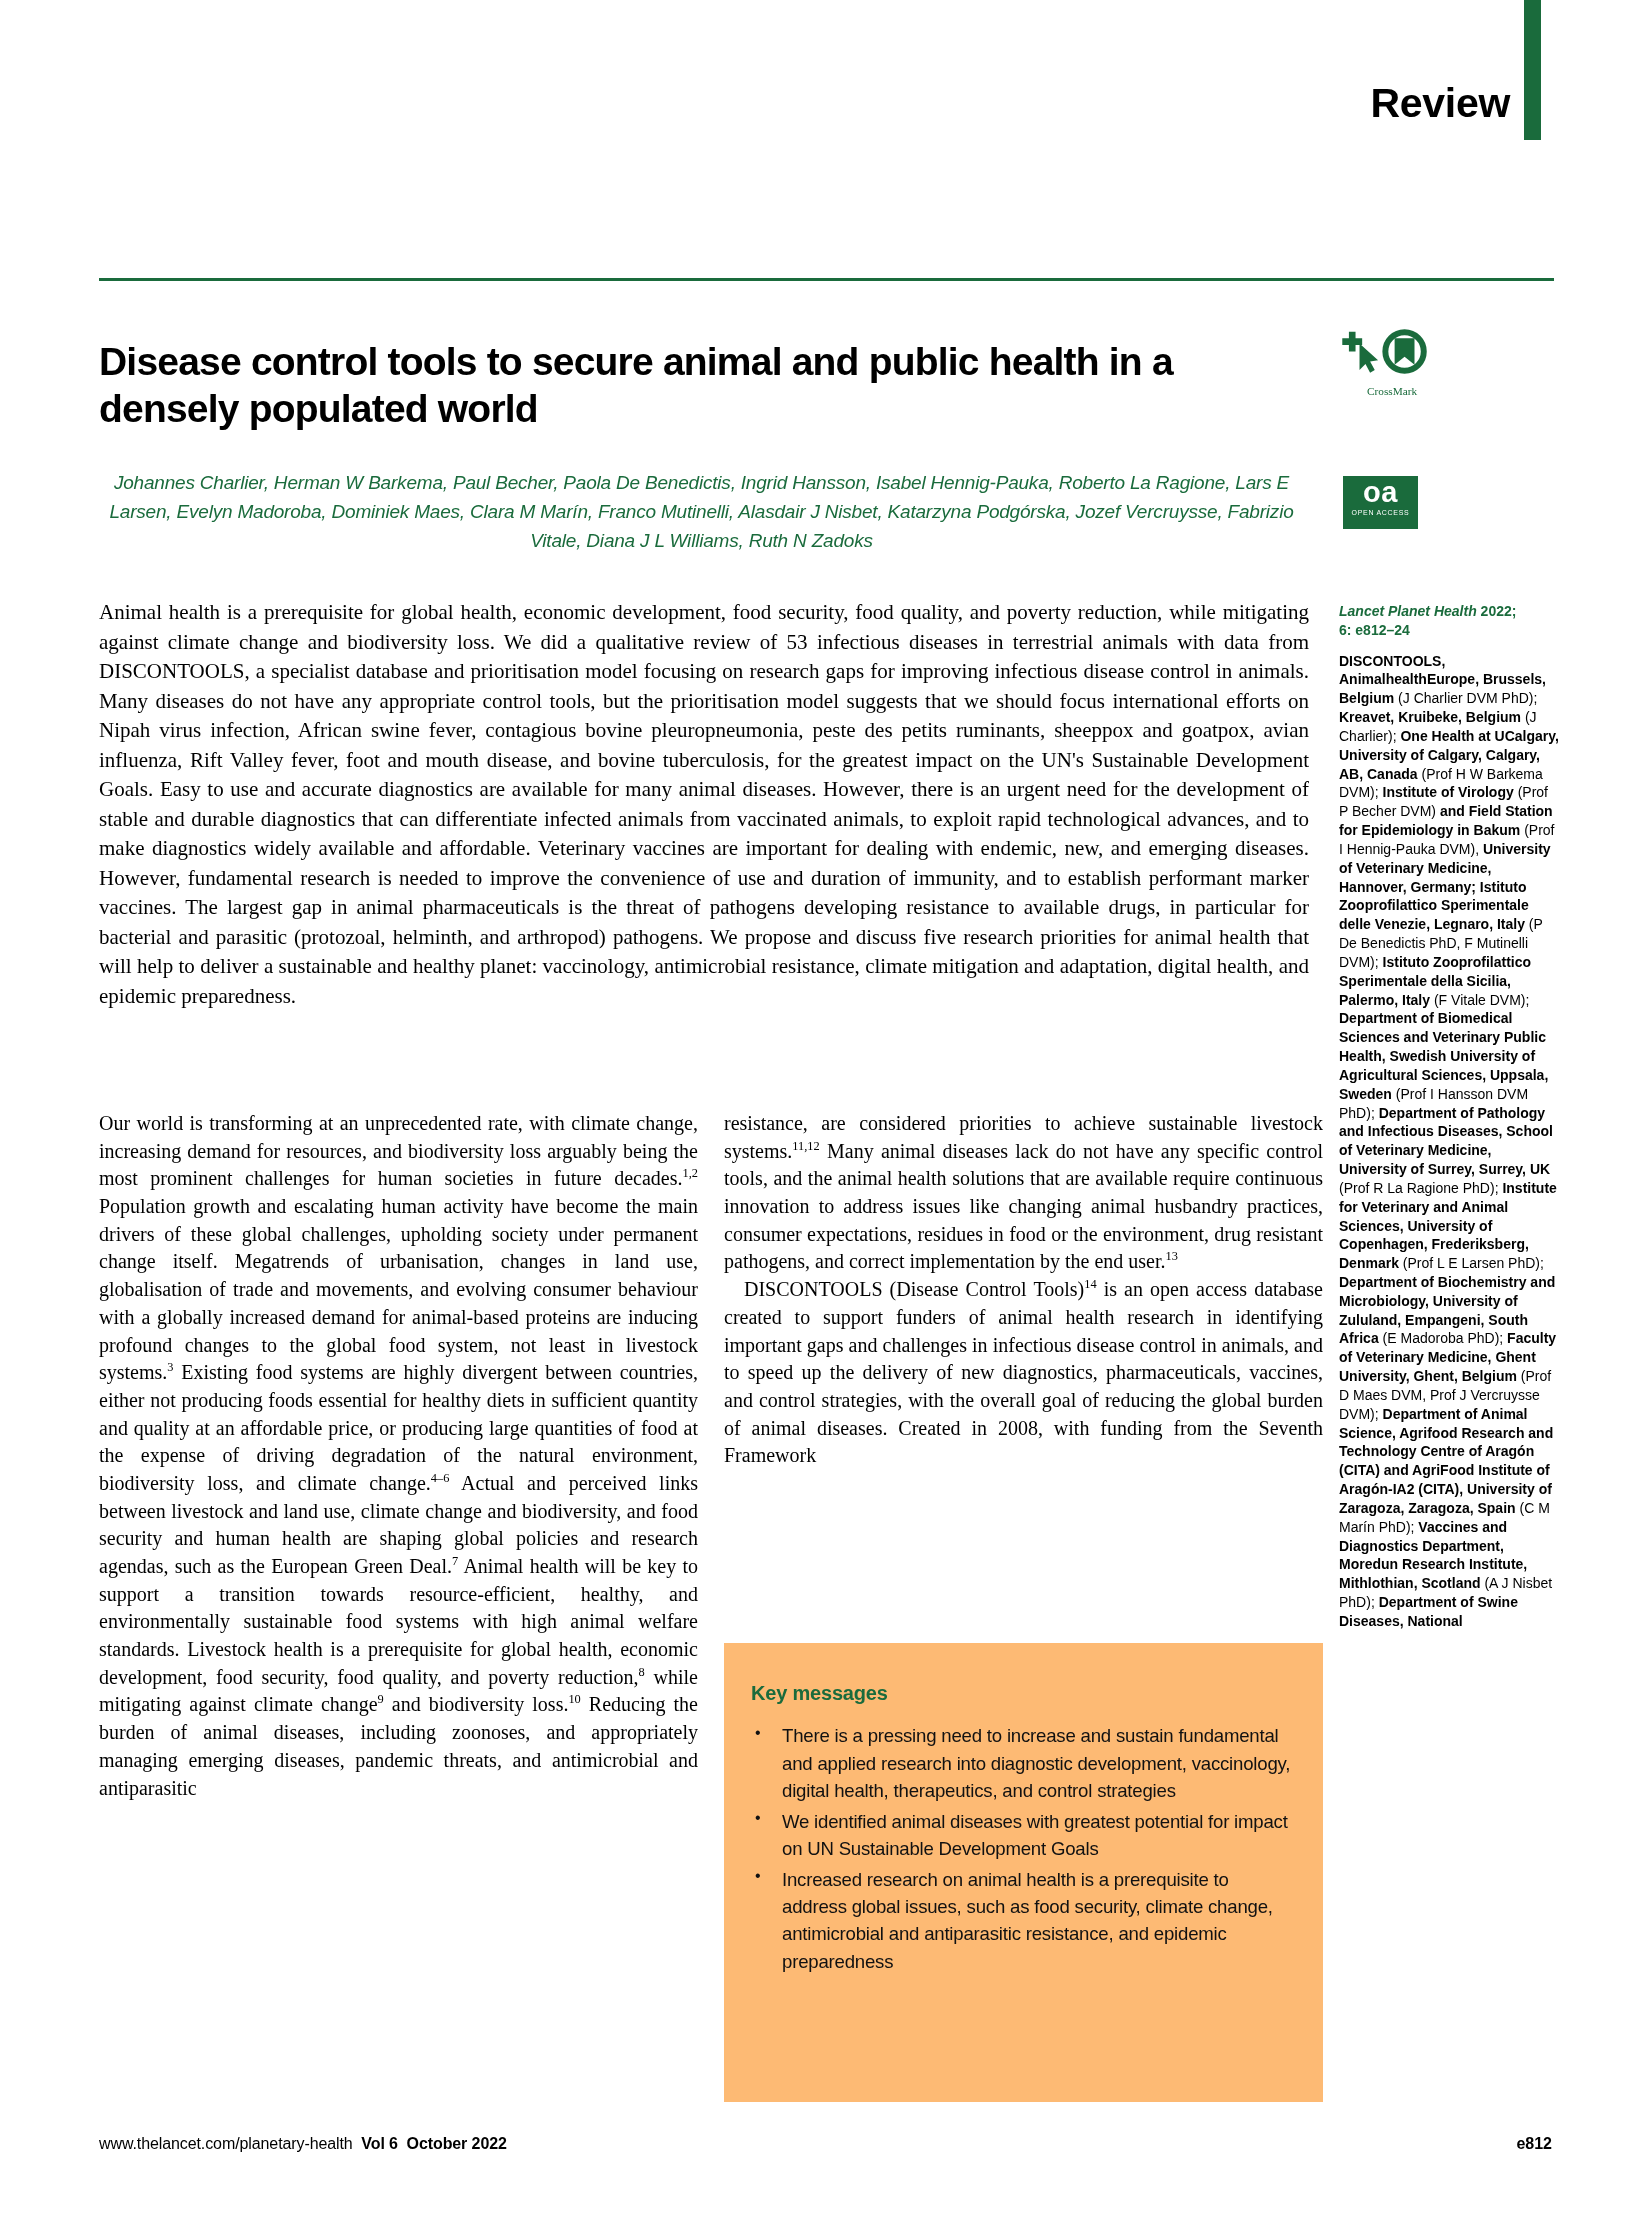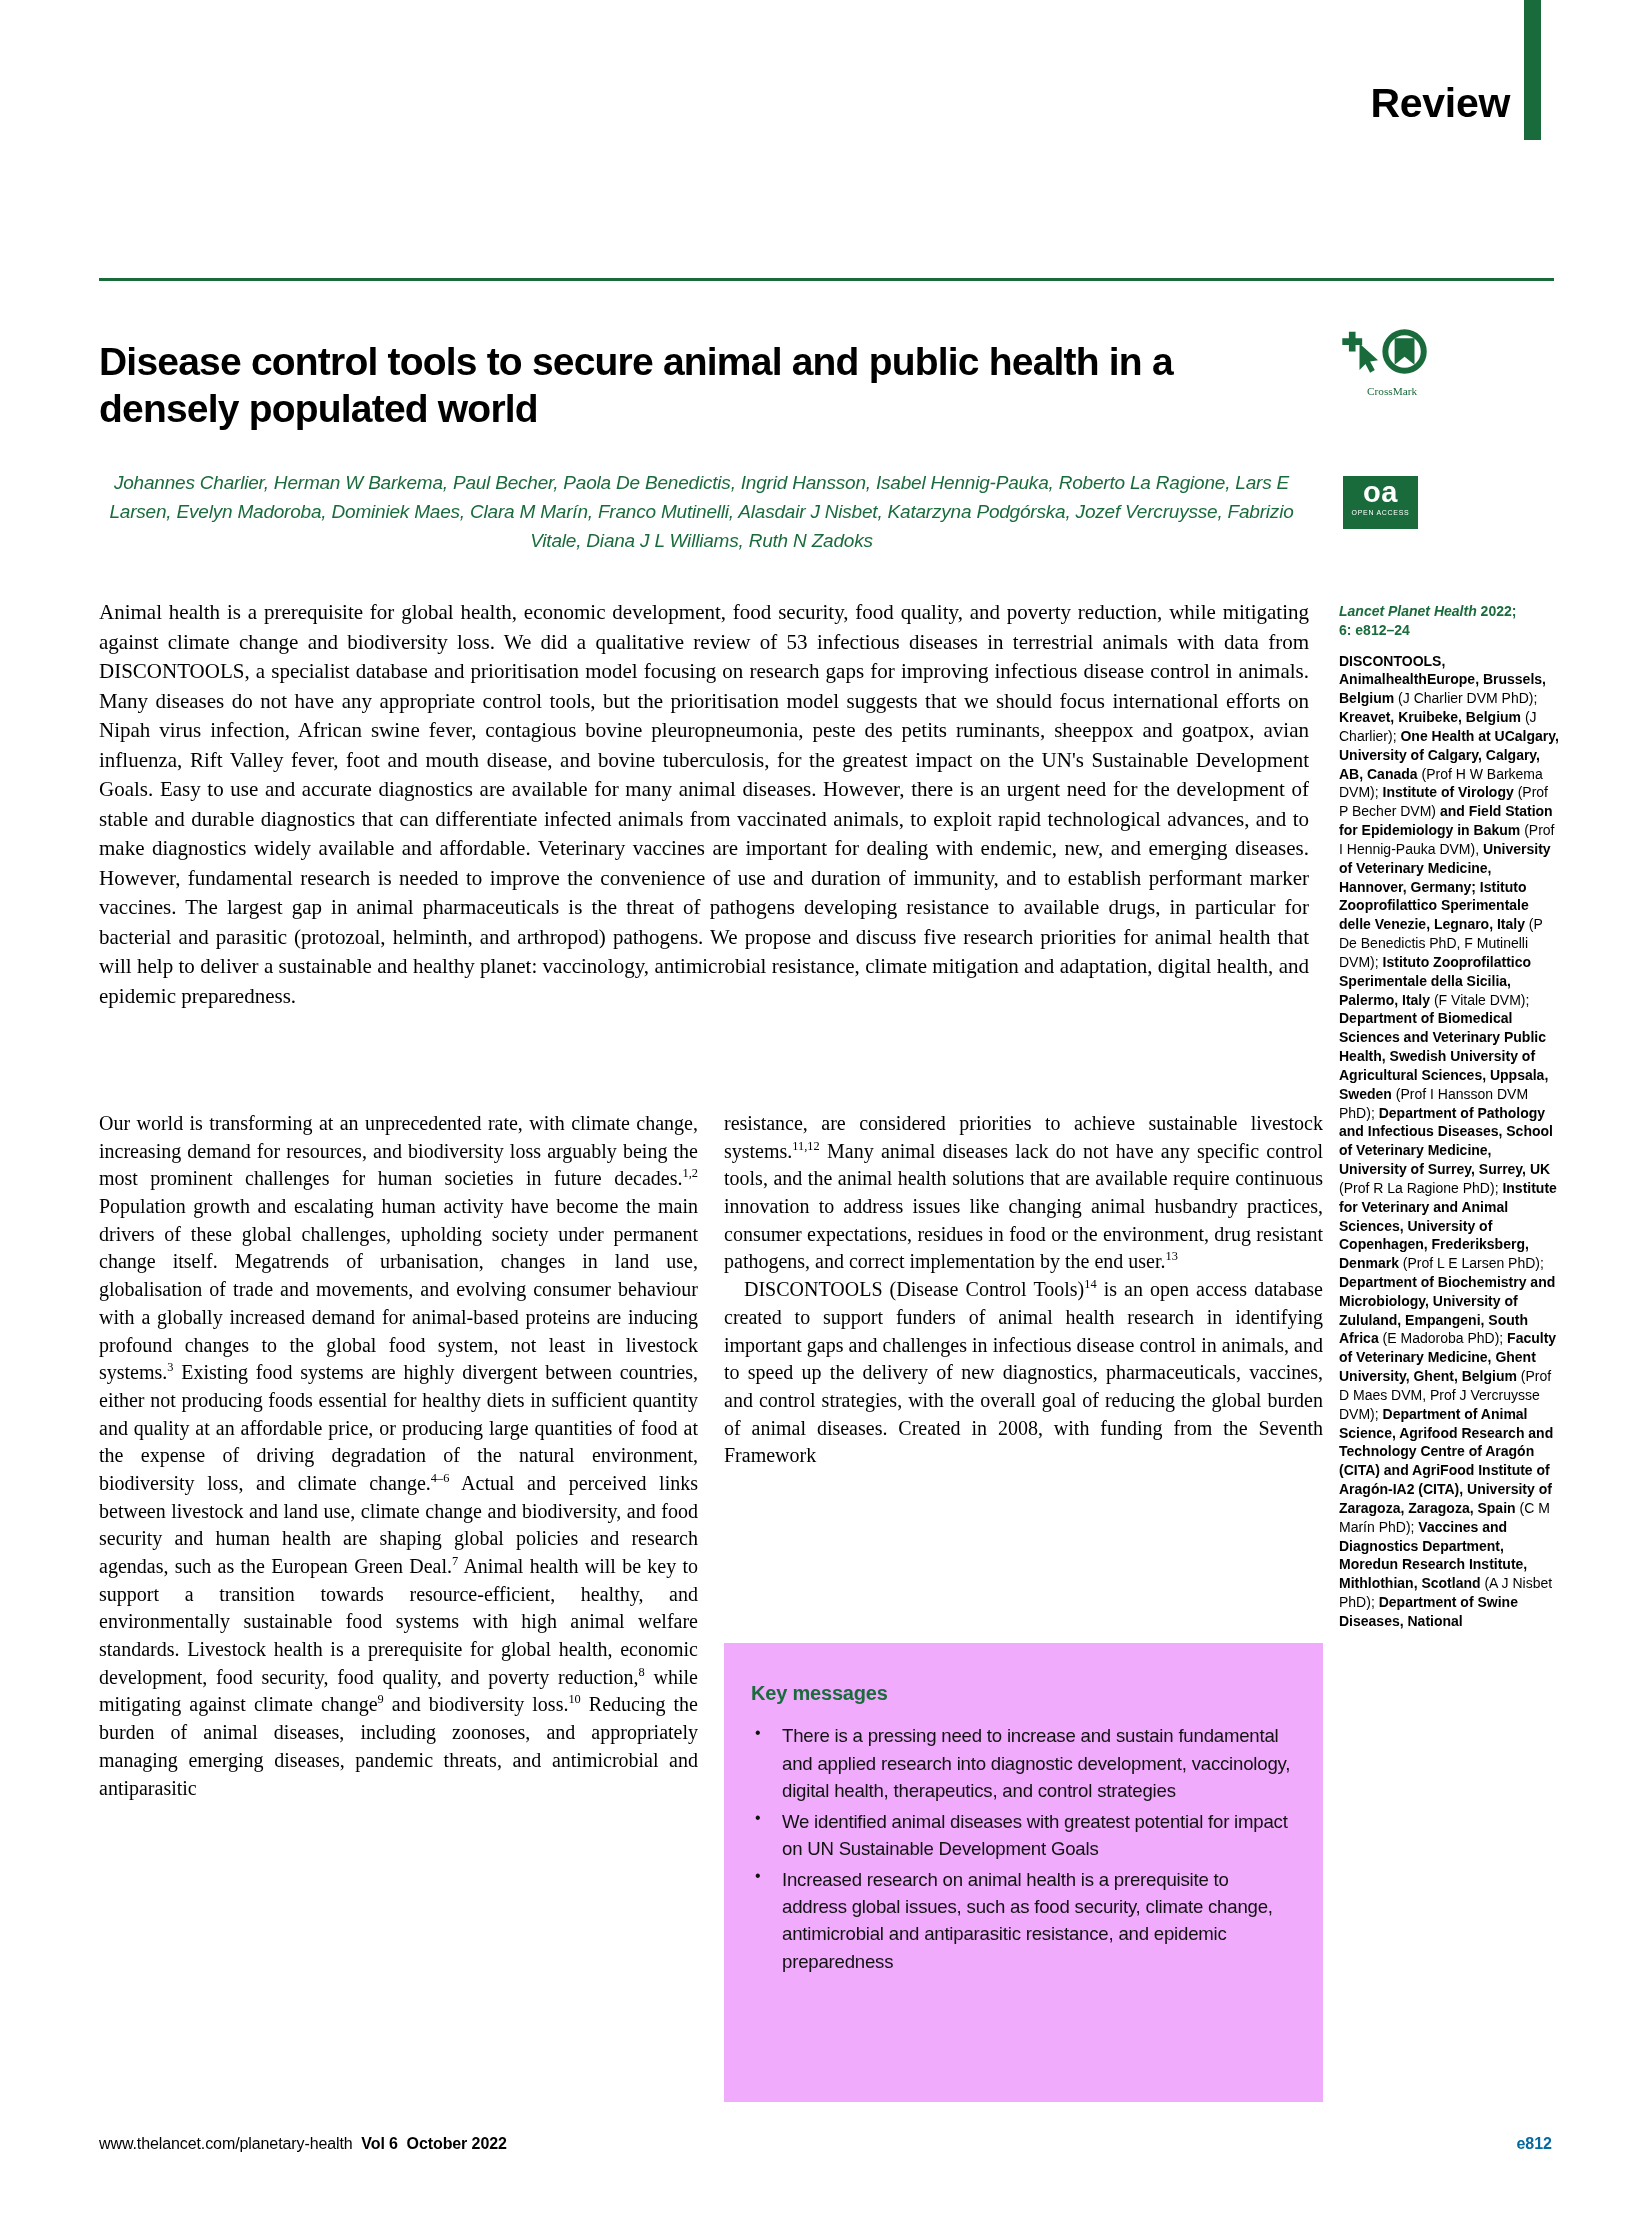--- a/index.html
+++ b/index.html
@@ -92,21 +92,21 @@
     font-weight:bold; font-size:24px; color:#1a6b3c;
     margin:0 0 4px 0; letter-spacing:-0.3px;
   }
   .col p { margin:0; text-indent:0; }
   .col p.ind { text-indent:20px; }
   sup { font-size:0.62em; vertical-align:super; line-height:0; }
 
   
   .keybox {
     position:absolute; left:724px; top:1643px; width:599px; height:459px;
-    background:#f0abfc;
+    background:#fdba74;
   }
   .keybox .kb-title {
     font-family:"Liberation Sans", sans-serif; font-weight:bold;
     font-size:20px; color:#1a6b3c; margin:39px 0 17.3px 27px;
     letter-spacing:-0.2px;
   }
   .keybox ul { list-style:none; margin:0; padding:0 32px 0 27px; }
   .keybox li {
     font-family:"Liberation Sans", sans-serif;
     font-size:18.6px; line-height:1.47; color:#111;
@@ -120,21 +120,21 @@
   
   .footer-left {
     position:absolute; left:99px; top:2135px;
     font-family:"Liberation Sans", sans-serif; font-size:16px; color:#000;
     letter-spacing:-0.1px;
   }
   .footer-left b { font-weight:bold; }
   .footer-right {
     position:absolute; right:99px; top:2135px;
     font-family:"Liberation Sans", sans-serif; font-weight:bold;
-    font-size:16px; color:#0369a1;
+    font-size:16px; color:#000000;
   }
 </style>
 </head>
 <body>
 
 <div class="page">
 
   <div class="review-bar"></div>
   <div class="review-label">Review</div>
   <div class="rule-top"></div>

